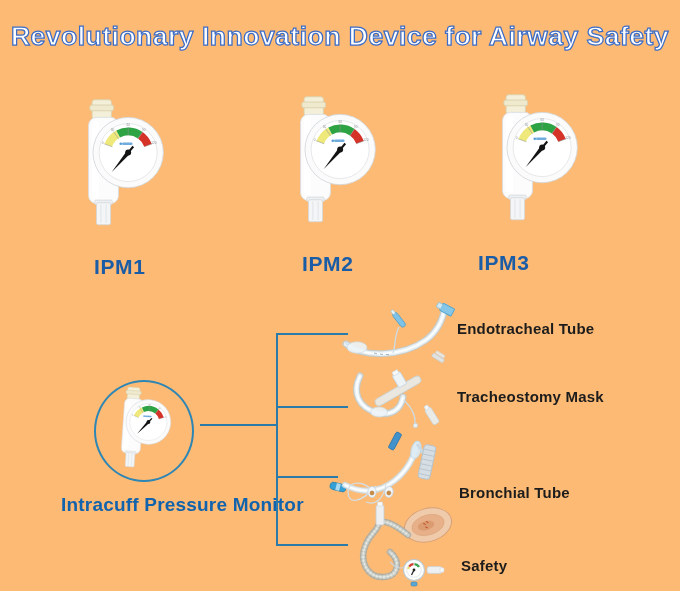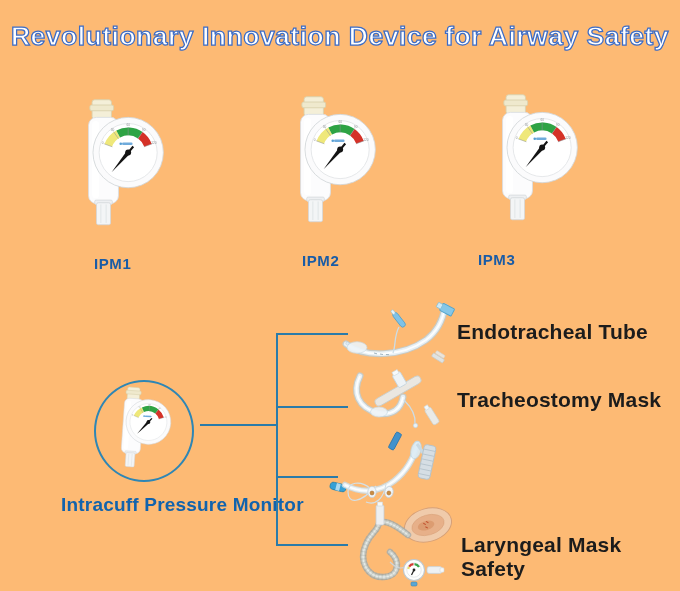--- a/index.html
+++ b/index.html
@@ -2,24 +2,24 @@
 <html><head>
 <meta charset="utf-8">
 <style>
   html,body{margin:0;padding:0;background:#ffffff;}
   #canvas{
     position:relative;width:680px;height:591px;background:#fdba74;
     font-family:"Liberation Sans", sans-serif;overflow:hidden;
   }
   .abs{position:absolute;}
   .ipm-label{
-    font-weight:bold;font-size:15px;color:#1a5ca6;letter-spacing:.6px;
+    font-weight:bold;font-size:21px;color:#1a5ca6;letter-spacing:.6px;
   }
   .product-label{
-    font-weight:bold;font-size:21px;color:#1c1c1c;letter-spacing:.2px;white-space:nowrap;
+    font-weight:bold;font-size:15px;color:#1c1c1c;letter-spacing:.2px;white-space:nowrap;
   }
   .line{background:#2a7ba9;}
   .hline{height:2px;}
   .vline{width:2px;}
   #source-circle{
     width:96px;height:98px;border:2px solid #2e86b5;border-radius:50%;
   }
   #source-label{
     font-weight:bold;font-size:19px;color:#1263ad;letter-spacing:.2px;white-space:nowrap;
   }
@@ -221,16 +221,16 @@
     </g>
     <g transform="translate(88,70)">
       <rect x="-3" y="-3.4" width="15" height="6.8" rx="2.2" fill="#eef1f3" stroke="#c9d1d6" stroke-width="0.8"></rect>
       <rect x="10" y="-2.2" width="4" height="4.4" rx="1" fill="#f7f9fa" stroke="#d2d9dd" stroke-width="0.6"></rect>
     </g>
     <rect x="69" y="82" width="6" height="4" rx="1.2" fill="#5aa7d4" stroke="#3a86b4" stroke-width="0.6"></rect>
   </svg>
 
   <div class="abs product-label" style="left:457px;top:320px">Endotracheal Tube</div>
   <div class="abs product-label" style="left:457px;top:388px">Tracheostomy Mask</div>
-  <div class="abs product-label" style="left:461px;top:533px">Laryngeal Mask</div>
+  <div class="abs product-label" style="left:459px;top:484px">Bronchial Tube</div>
   <div class="abs product-label" style="left:461px;top:557px">Safety</div>
 
 </div>
 
 </body></html>

